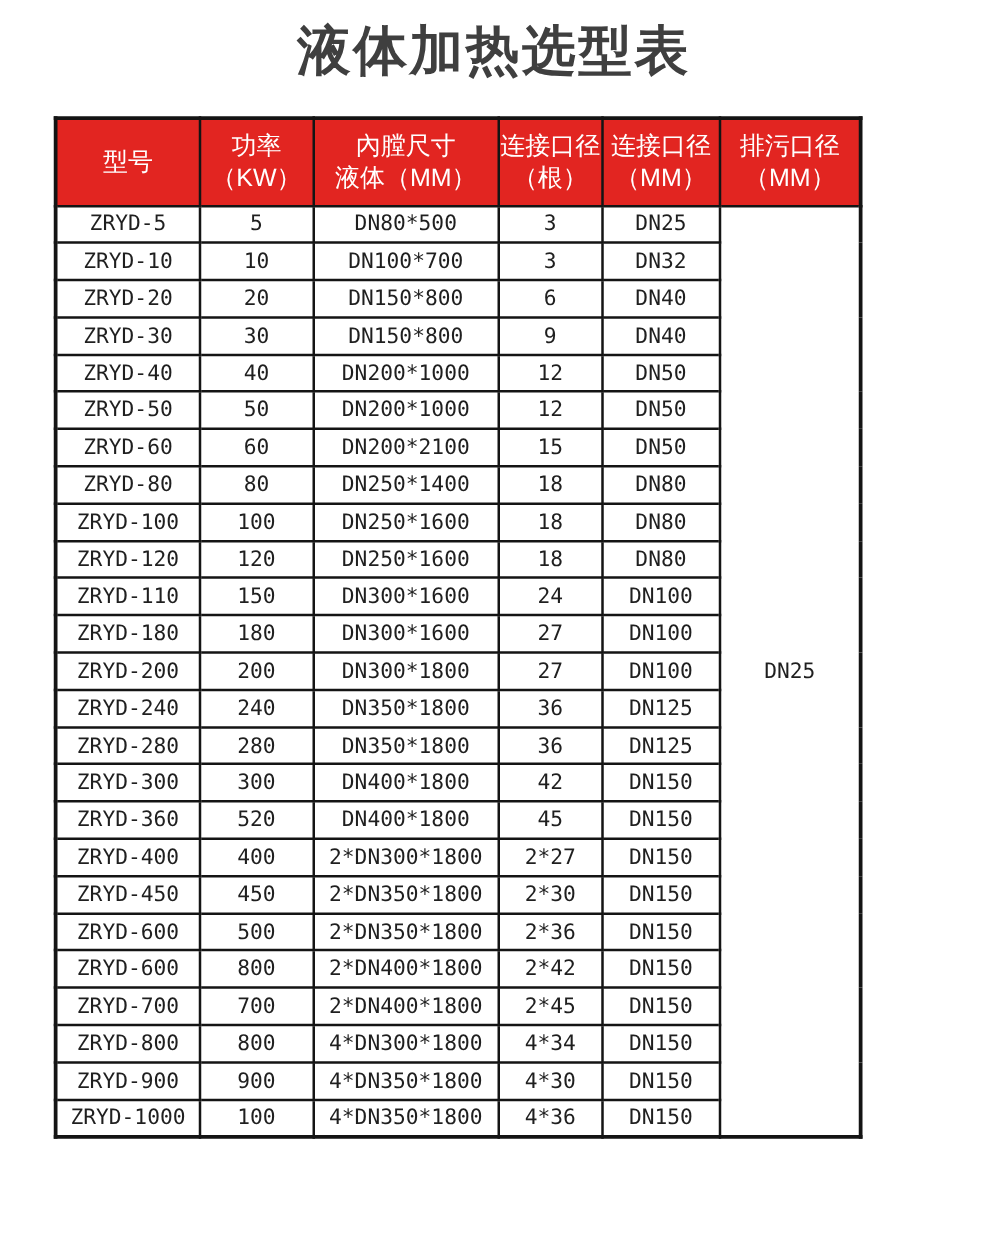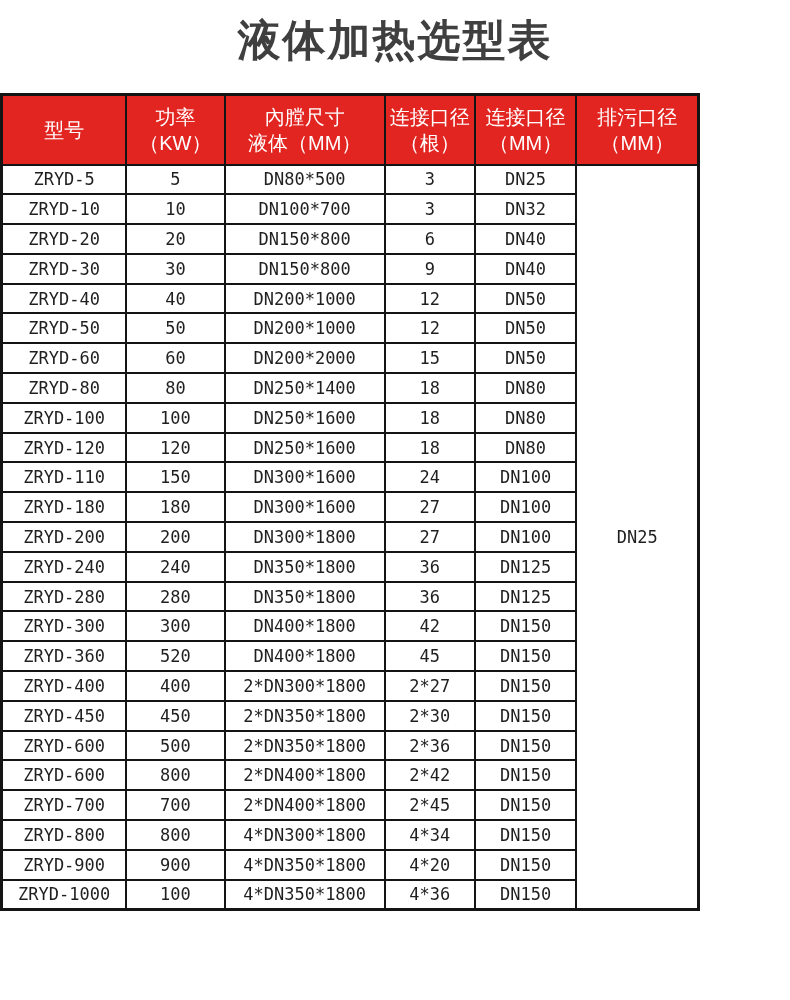--- a/index.html
+++ b/index.html
@@ -25,21 +25,22 @@
     text-align: center;
     font-size: 43px;
     font-weight: 600;
     letter-spacing: 2px;
     color: var(--title-color);
     font-family: Liberation Mono, monospace;
   }
   table.spec-table {
     border-collapse: collapse;
     table-layout: fixed;
-    width: 700px;
+    width: 647px;
+    margin-left: 43px;
     border: 3px solid var(--border-color);
   }
   col.c-model  { width: 17.9%; }
   col.c-power  { width: 14.1%; }
   col.c-size   { width: 23.0%; }
   col.c-tubes  { width: 12.9%; }
   col.c-conn   { width: 14.6%; }
   col.c-drain  { width: 17.5%; }
   th {
     background: var(--header-bg);
@@ -150,21 +151,21 @@
       <tr>
         <td>ZRYD-50</td>
         <td>50</td>
         <td>DN200*1000</td>
         <td>12</td>
         <td>DN50</td>
       </tr>
       <tr>
         <td>ZRYD-60</td>
         <td>60</td>
-        <td>DN200*2000</td>
+        <td>DN200*2100</td>
         <td>15</td>
         <td>DN50</td>
       </tr>
       <tr>
         <td>ZRYD-80</td>
         <td>80</td>
         <td>DN250*1400</td>
         <td>18</td>
         <td>DN80</td>
       </tr>
@@ -270,21 +271,21 @@
         <td>ZRYD-800</td>
         <td>800</td>
         <td>4*DN300*1800</td>
         <td>4*34</td>
         <td>DN150</td>
       </tr>
       <tr>
         <td>ZRYD-900</td>
         <td>900</td>
         <td>4*DN350*1800</td>
-        <td>4*20</td>
+        <td>4*30</td>
         <td>DN150</td>
       </tr>
       <tr>
         <td>ZRYD-1000</td>
         <td>100</td>
         <td>4*DN350*1800</td>
         <td>4*36</td>
         <td>DN150</td>
       </tr>
     </tbody>

